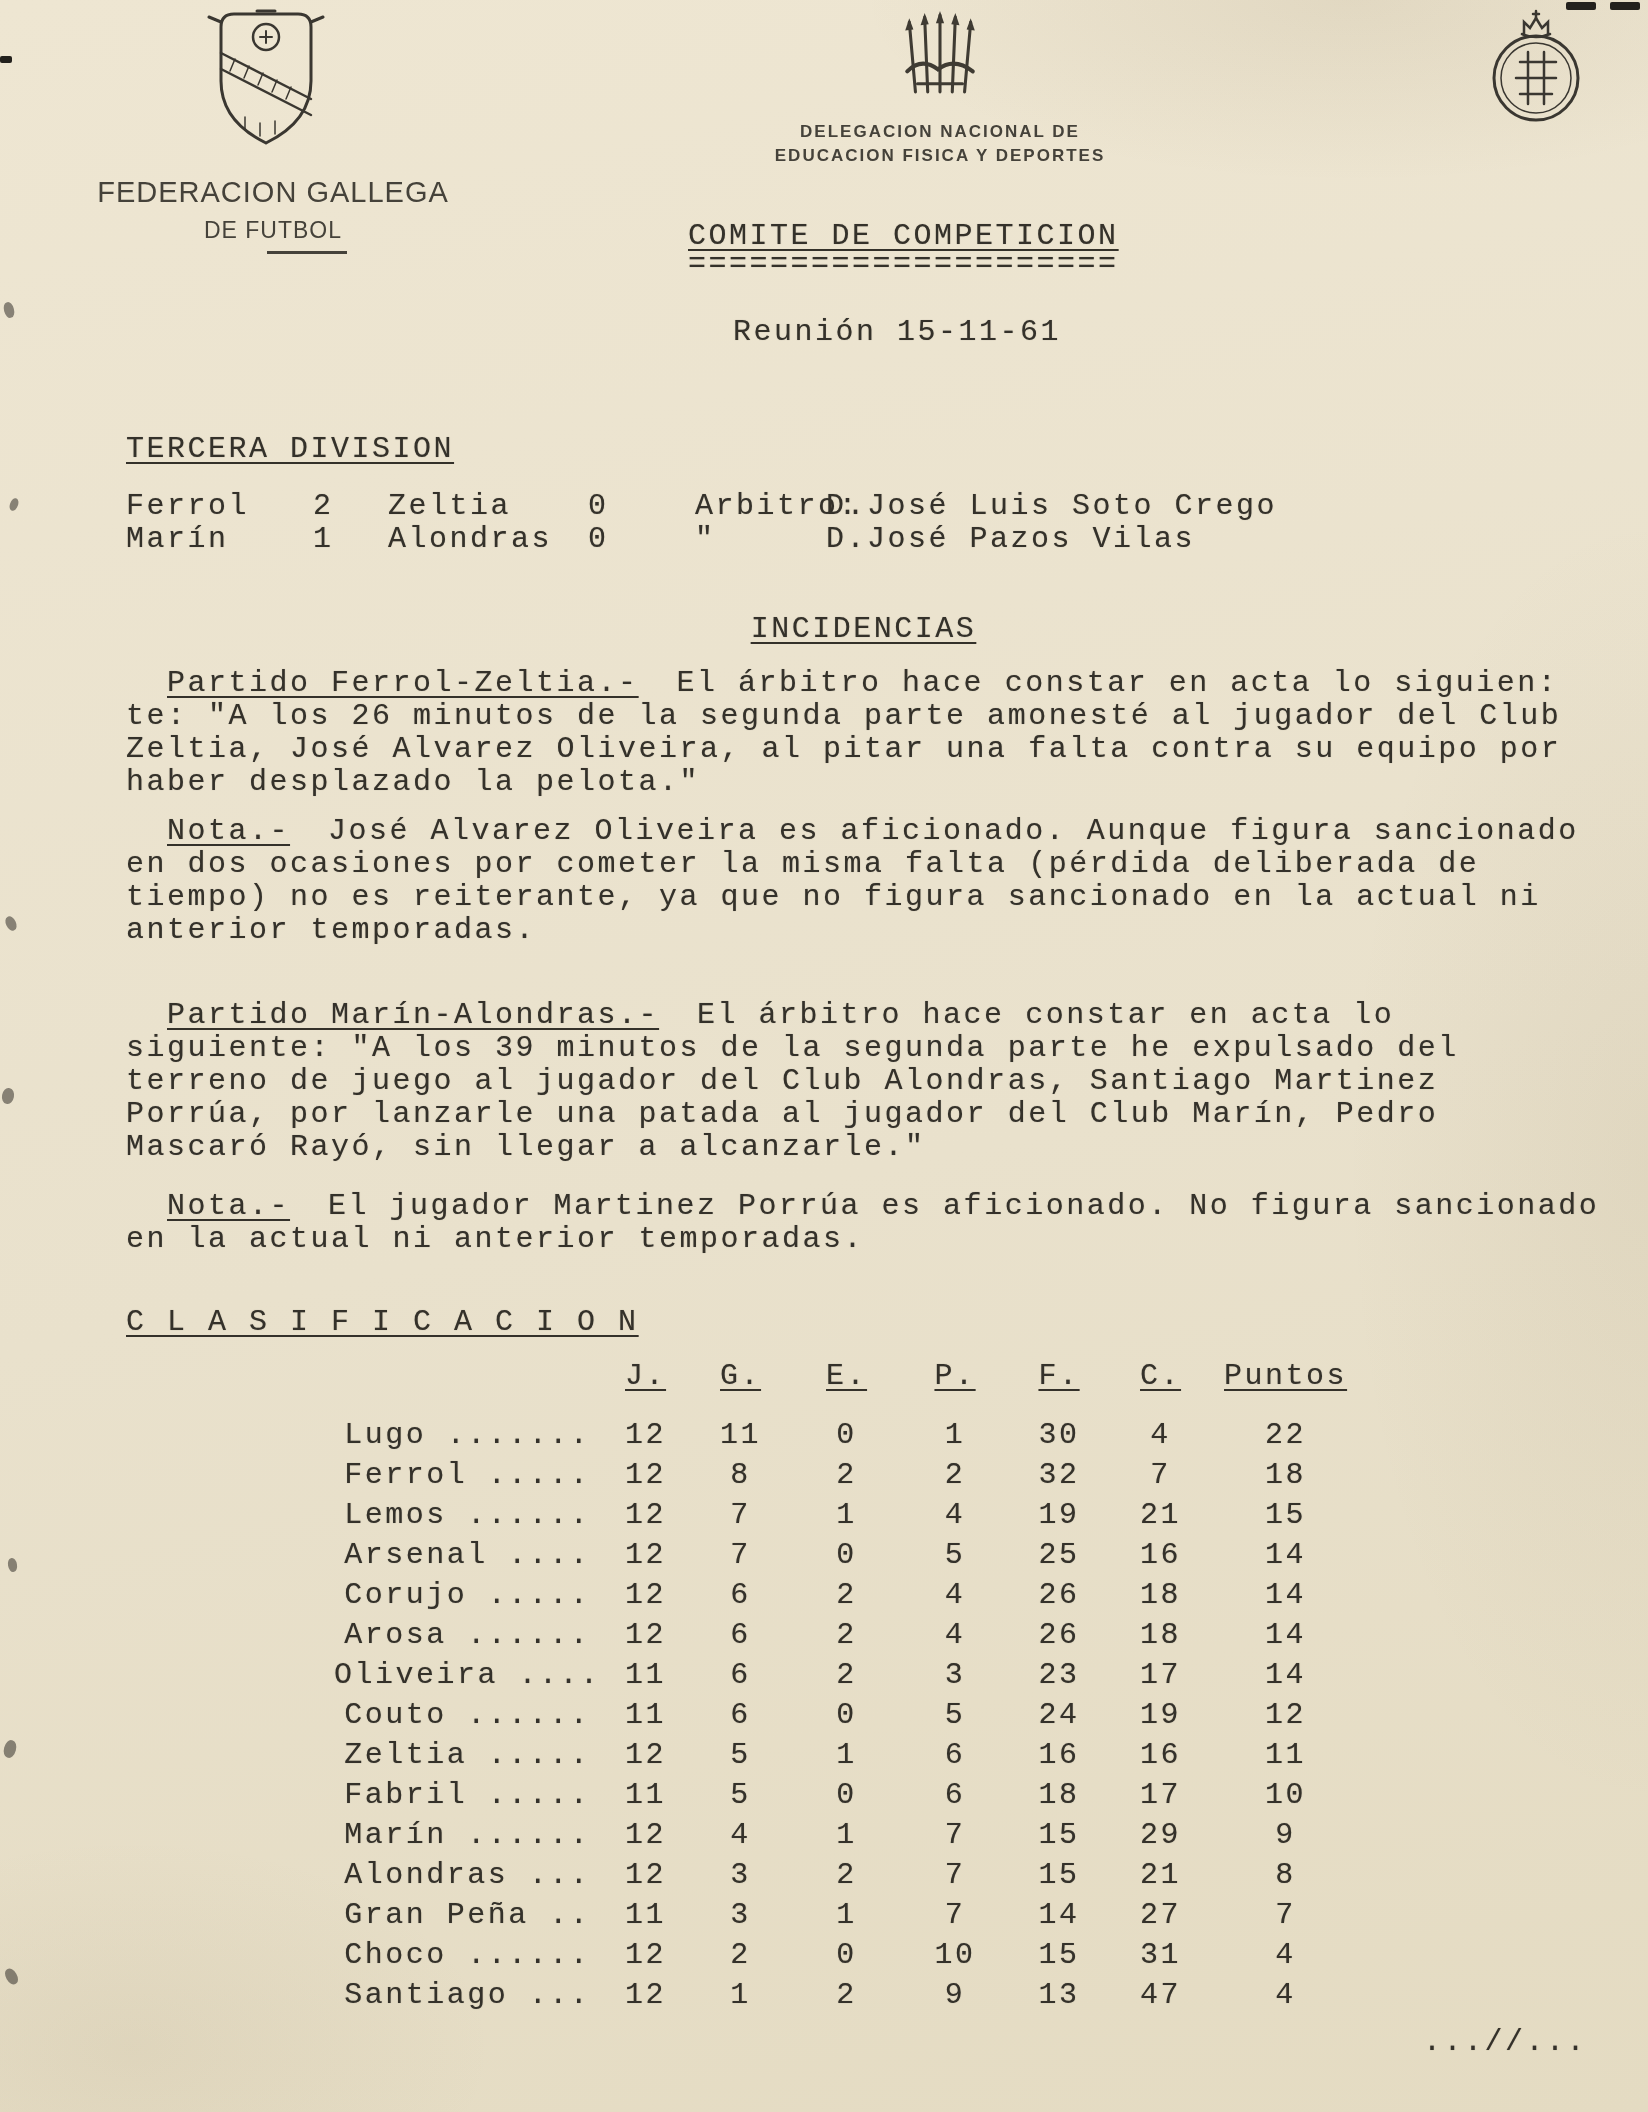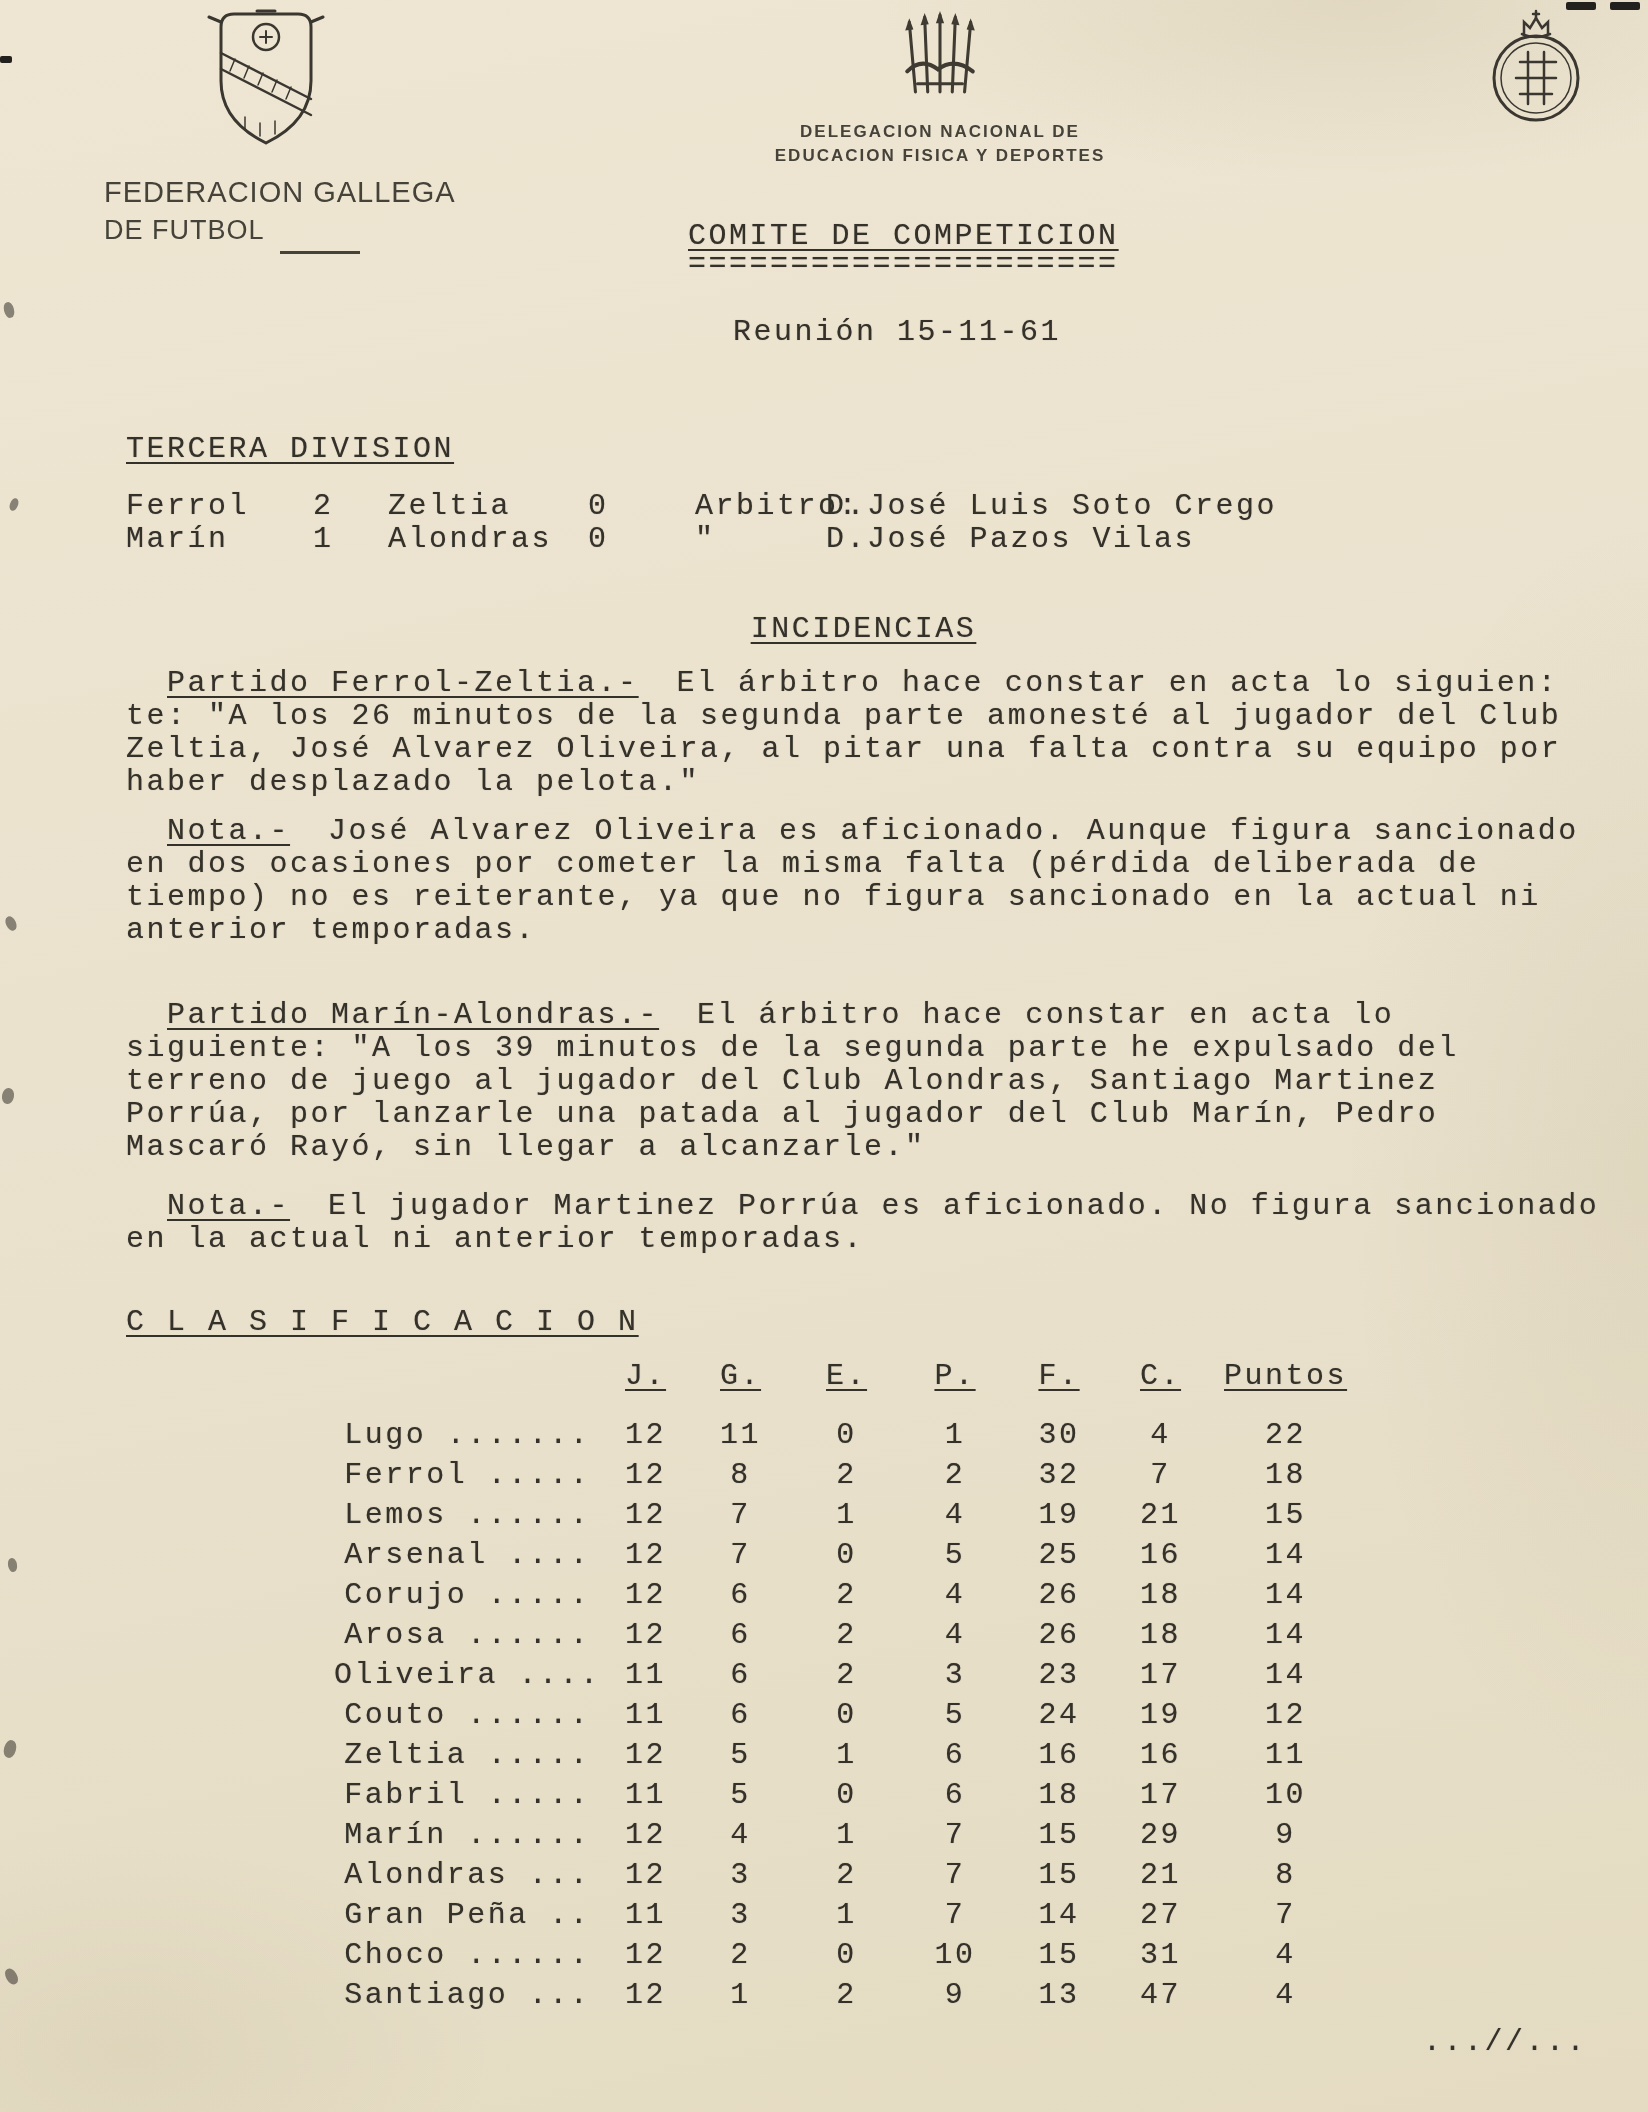--- a/index.html
+++ b/index.html
@@ -16,23 +16,23 @@
   }
   .tw{font-size:30px;letter-spacing:2.5px;line-height:33px;text-shadow:0 0 1px rgba(52,49,42,.35)}
   .u{text-decoration:underline;text-decoration-thickness:2px;text-underline-offset:5px}
   .sans{font-family:Liberation Sans, sans-serif;color:#45423a}
 
   
   .hdr{position:absolute;top:0;left:0;width:100%;height:408px}
   .crest-left{position:absolute;left:205px;top:7px}
   .emblem-center{position:absolute;left:901px;top:10px}
   .crest-right{position:absolute;left:1480px;top:8px}
-  .lh-left{position:absolute;left:104px;top:172px;width:364px;text-align:left}
+  .lh-left{position:absolute;left:91px;top:172px;width:364px;text-align:center}
   .lh-l1{font-size:29px;line-height:41px;letter-spacing:1px}
-  .lh-l2{font-size:27px;line-height:34px;letter-spacing:1px}
+  .lh-l2{font-size:23px;line-height:34px;letter-spacing:1px}
   .lh-rule{width:80px;height:3px;background:#45423a;margin:4px 0 0 176px}
   .lh-center{position:absolute;left:690px;top:120px;width:500px;text-align:center;font-weight:bold;font-size:17px;line-height:24px;letter-spacing:2px}
   .doc-title{position:absolute;left:688px;top:220px}
   .doc-rule{position:absolute;left:688px;top:248px;letter-spacing:2.5px}
   .meeting{position:absolute;left:733px;top:316px}
 
   
   .content{position:absolute;top:408px;left:126px;width:1475px}
   .sec-title{margin-top:25px}
   .matches{margin-top:24px}

